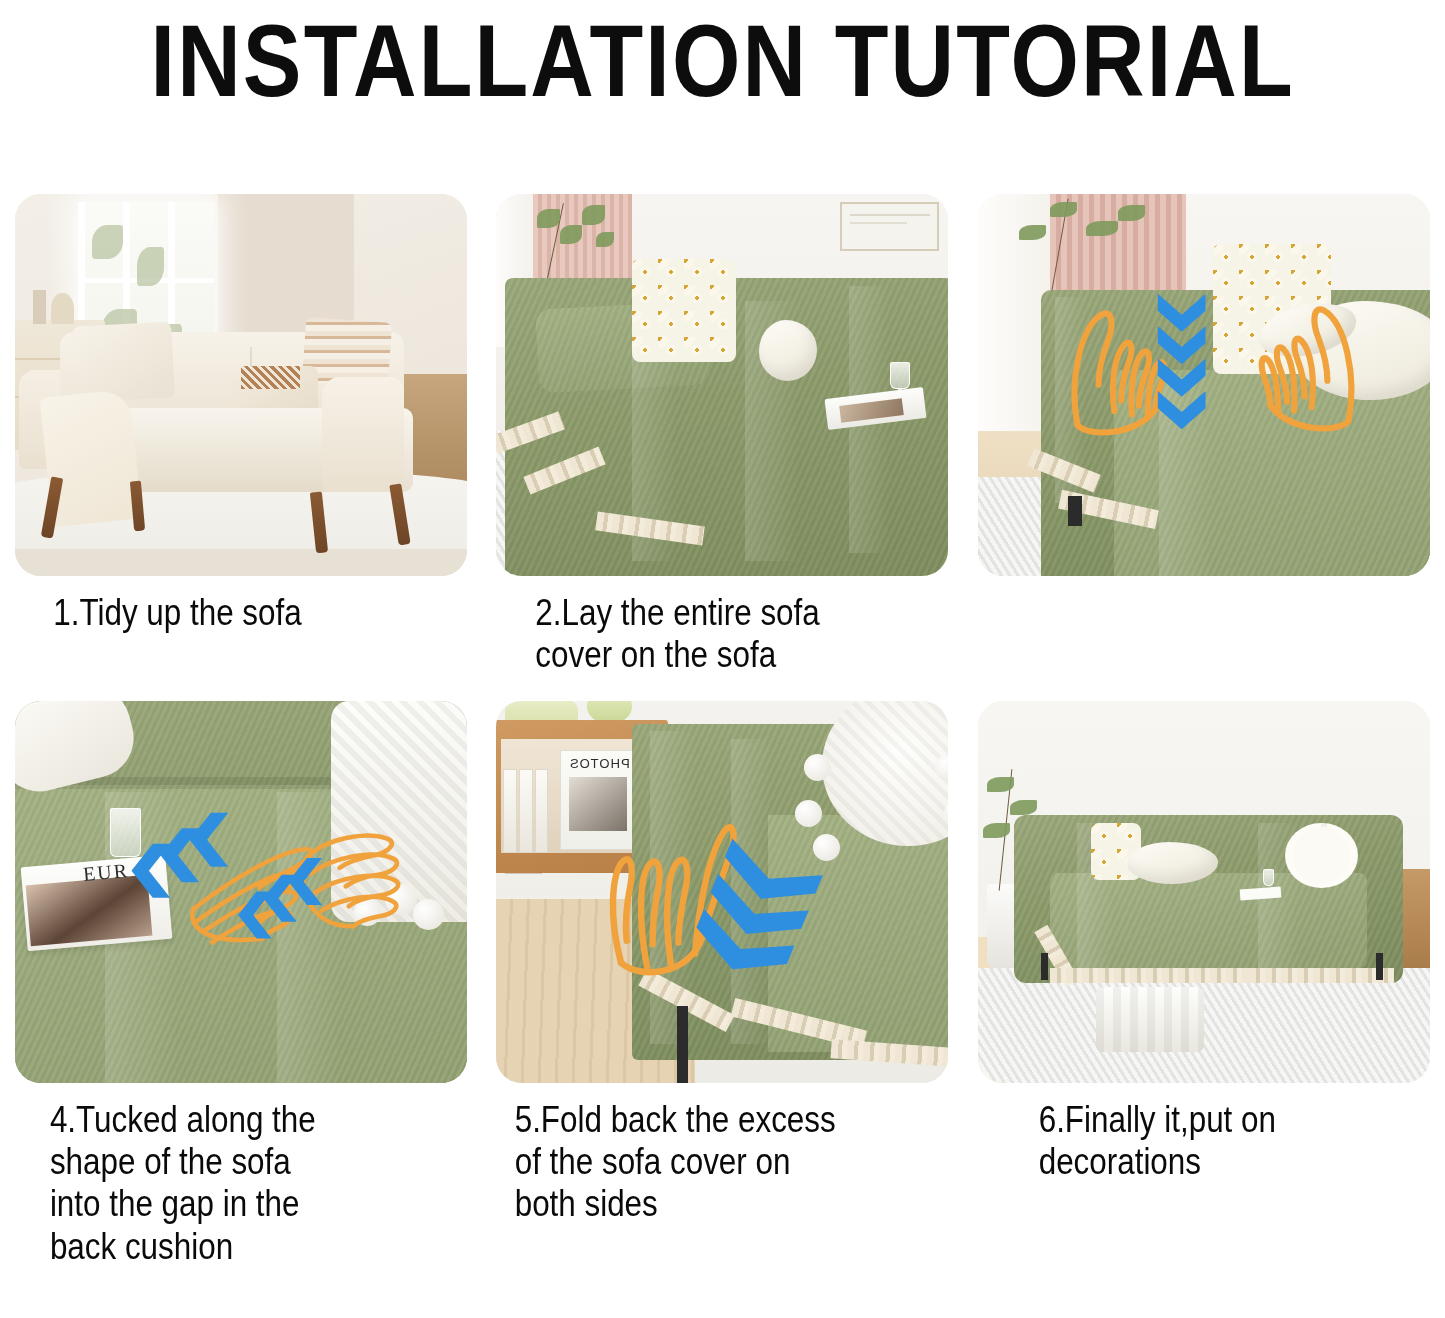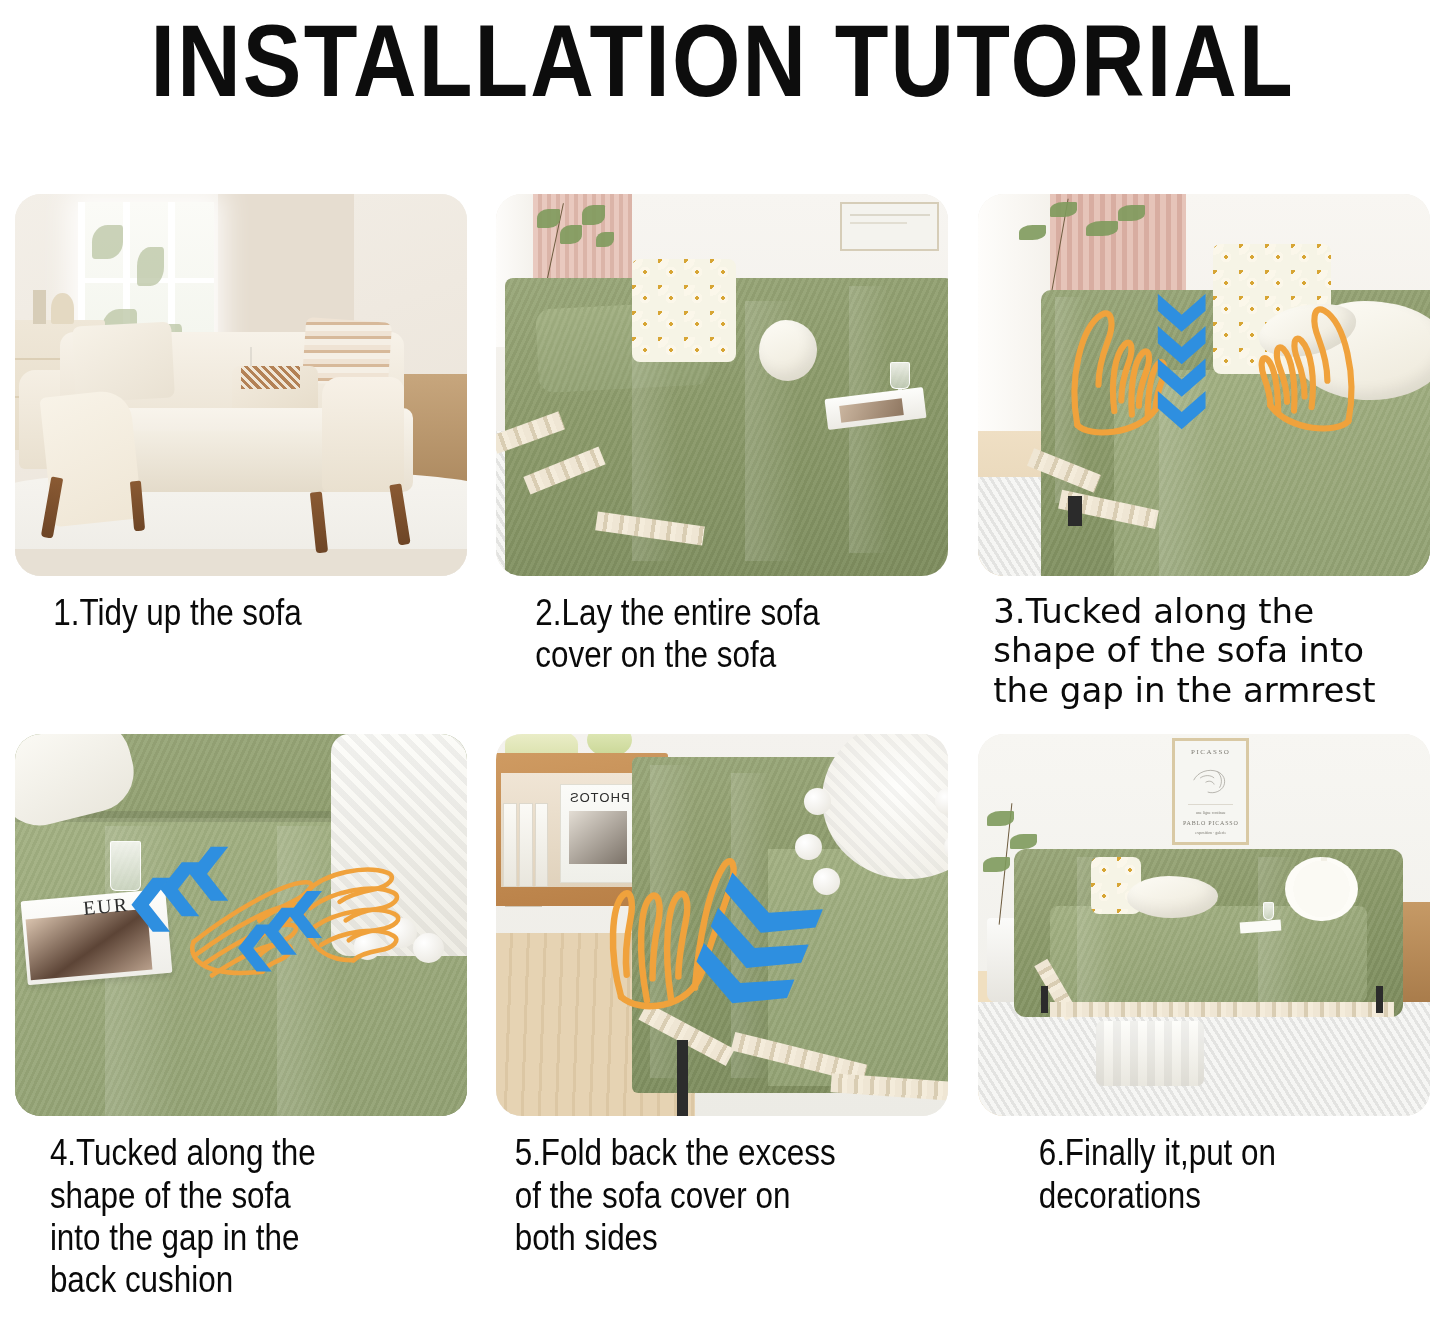--- a/index.html
+++ b/index.html
@@ -379,23 +379,20 @@
         </svg>
         <svg class="hand-svg" style="left:36%;top:24%;width:18%;height:40%" viewBox="0 0 60 160">
           <g fill="#2E8FE0">
             <polygon points="5,8 30,30 55,8 55,26 30,48 5,26"></polygon>
             <polygon points="5,42 30,64 55,42 55,60 30,82 5,60"></polygon>
             <polygon points="5,76 30,98 55,76 55,94 30,116 5,94"></polygon>
             <polygon points="5,110 30,132 55,110 55,128 30,150 5,128"></polygon>
           </g>
         </svg>
       </div>
-      <div class="caption cap-wide">3.Tucked along the
-shape of the sofa into
-the gap in the armrest</div>
     </div>
   </div>
 
   <div class="row row2">
 
     <div class="cell">
       <div class="photo">
         <div class="layer green p4-bg"></div>
         <div class="layer green-lt" style="left:0;top:22%;width:100%;height:80%"></div>
         <div class="layer" style="left:0;top:20%;width:100%;height:3%;background:rgba(0,0,0,.09)"></div>
@@ -501,35 +498,20 @@
       <div class="caption cap-cond">5.Fold back the excess
 of the sofa cover on
 both sides</div>
     </div>
 
     <div class="cell">
       <div class="photo">
         <div class="layer p6-wall"></div>
         <div class="layer p6-floor"></div>
         <div class="layer p6-wood"></div>
-        <div class="layer p6-poster">
-          <div style="position:absolute;left:0;right:0;top:7%;font-size:7px;letter-spacing:1.5px" class="p6-postertxt">PICASSO</div>
-          <svg style="position:absolute;left:12%;top:18%;width:76%;height:42%" viewBox="0 0 100 60">
-            <g fill="none" stroke="#8d8a82" stroke-width="1.1">
-              <path d="M18 30 C26 14 46 8 62 14 C74 19 78 30 74 40 C70 50 56 56 44 52"></path>
-              <path d="M30 26 C38 20 50 20 56 26"></path>
-              <path d="M40 34 C46 30 54 32 56 38"></path>
-              <path d="M62 14 C70 22 72 34 66 44"></path>
-            </g>
-          </svg>
-          <div style="position:absolute;left:18%;right:18%;top:62%;height:1px;background:#ddd9cf"></div>
-          <div style="position:absolute;left:0;right:0;top:68%;font-size:4px" class="p6-postertxt">une ligne continue</div>
-          <div style="position:absolute;left:0;right:0;top:78%;font-size:6px;letter-spacing:.8px" class="p6-postertxt">PABLO PICASSO</div>
-          <div style="position:absolute;left:0;right:0;top:88%;font-size:4px" class="p6-postertxt">exposition  ·  galerie</div>
-        </div>
         <div class="layer p6-plantpot"></div>
         <div class="layer p2-stem" style="left:6%;top:18%;width:1.4px;height:32%;transform:rotate(6deg)"></div>
         <div class="layer p2-plant" style="left:2%;top:20%;width:6%;height:4%"></div>
         <div class="layer p2-plant" style="left:7%;top:26%;width:6%;height:4%"></div>
         <div class="layer p2-plant" style="left:1%;top:32%;width:6%;height:4%"></div>
         <div class="layer p2-plant" style="left:8%;top:38%;width:5%;height:4%"></div>
 
         <div class="layer rug-hb p6-rug"></div>
         <div class="layer green p6-sofa"></div>
         <div class="layer green-lt p6-seat"></div>

